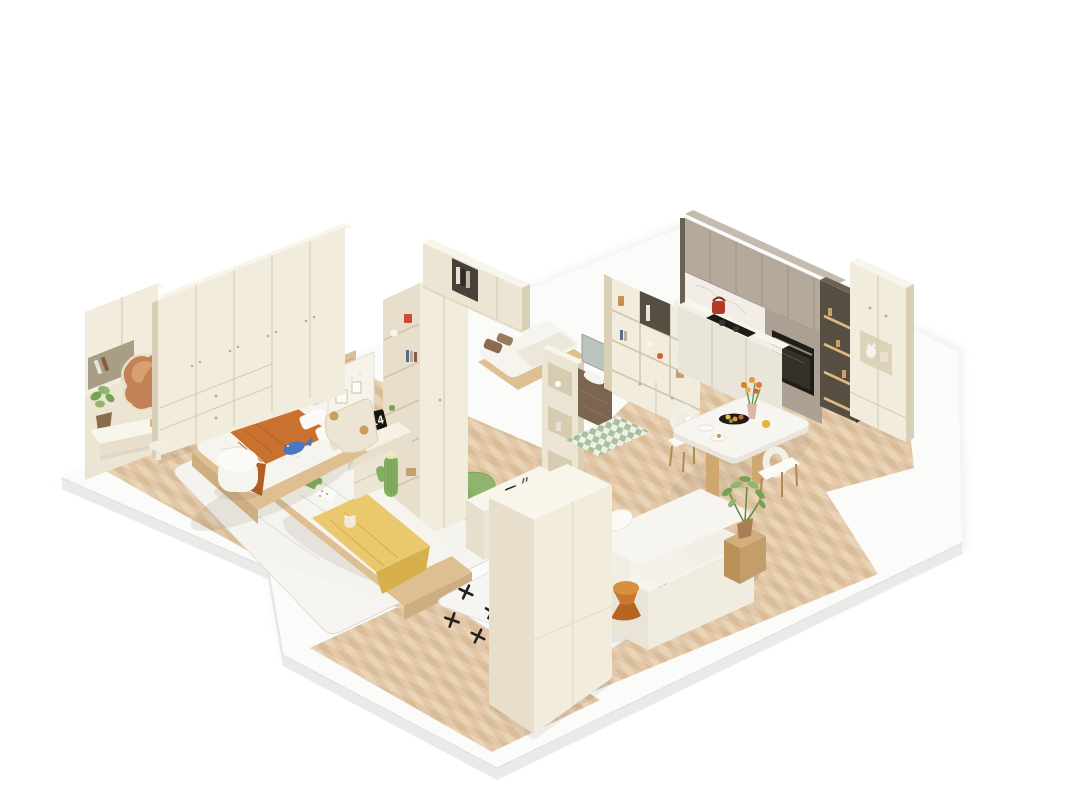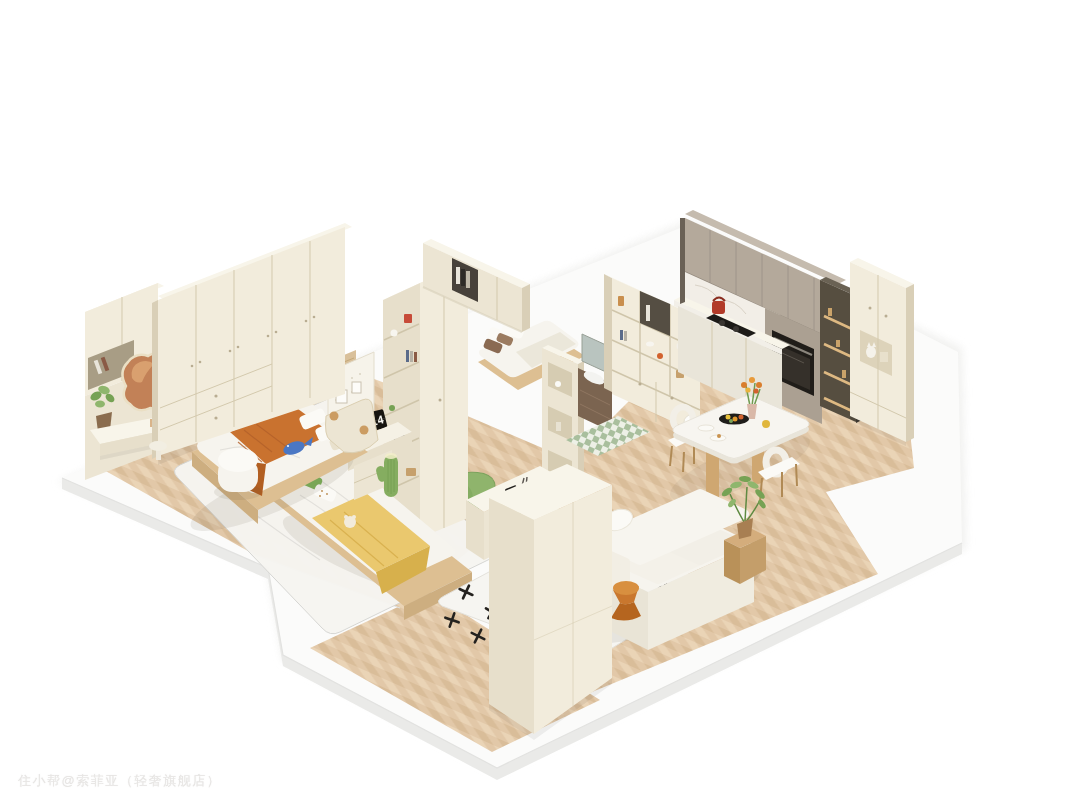--- a/index.html
+++ b/index.html
@@ -514,14 +514,13 @@
     <polygon class="f-ctop" points="489,498 567,464 612,485 534,520"></polygon>
     <polygon class="f-cmid" points="489,498 534,520 534,734 489,704"></polygon>
     <polygon class="f-cbr" points="534,520 612,485 612,678 534,734"></polygon>
     <line x1="573" y1="502" x2="573" y2="706" class="s-seam" opacity="0.6"></line>
     <line x1="534" y1="640" x2="612" y2="606" class="s-seam" opacity="0.5"></line>
     <polygon class="f-shade" points="489,704 534,734 534,740 489,710"></polygon>
     <polygon class="f-shade" points="534,734 612,678 612,684 534,740"></polygon>
   </g>
 </svg>
 
-<div class="watermark">住小帮@索菲亚（轻奢旗舰店）</div>
 </div>
 
 </body></html>

